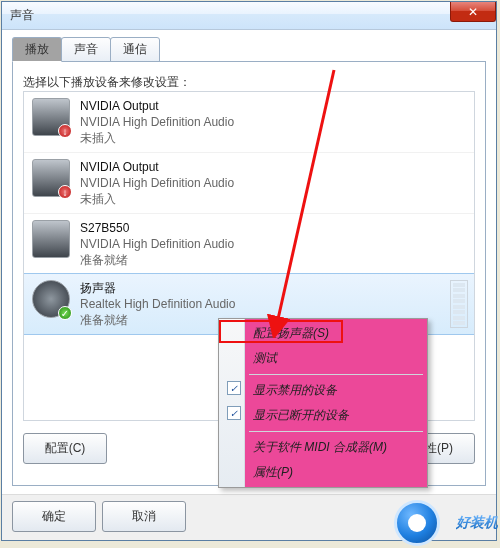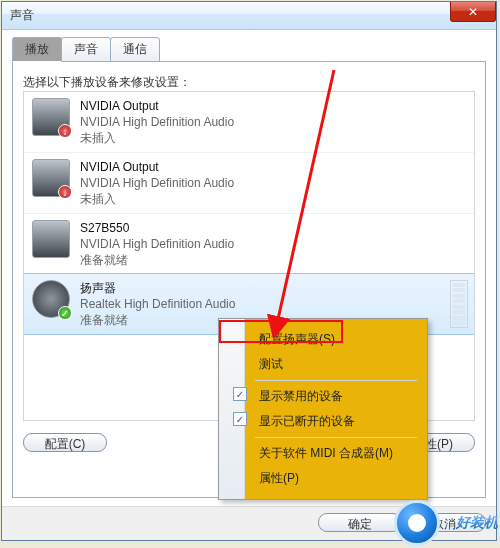--- a/index.html
+++ b/index.html
@@ -65,39 +65,39 @@
   .dev .l2 { color: #666; }
   .dev .l3 { color: #666; }
   .levels {
     position:absolute; right:6px; top:6px; bottom:6px; width:18px;
     display:flex; flex-direction:column; justify-content:space-between;
     border:1px solid #cdd5dd; padding:2px;
   }
   .levels .bar { height:4px; background:#dce7f1; }
   .bottom-row { display:flex; justify-content:space-between; margin-top:12px; }
   .btn {
-    font-size:12px; padding: 2px 14px; min-width: 84px; height: 19px;
-    border:1px solid #8b95a1; border-radius:9px;
+    font-size:12px; padding: 2px 14px; min-width: 84px; height: 31px;
+    border:1px solid #8b95a1; border-radius:3px;
     background: linear-gradient(#fefefe,#e3e9f0); color:#333;
   }
   .btn.dropdown::after { content:""; display:inline-block; margin-left:6px;
     border-left:4px solid transparent; border-right:4px solid transparent;
     border-top:5px solid #555; vertical-align:middle;}
   .btn[disabled]{ color:#9a9a9a; }
   .dlg-buttons {
-    display:flex; justify-content:flex-end; 
+    display:flex; justify-content:flex-start; gap:6px;
     padding: 6px 10px 8px 10px; background: #f0f0f0; border-top:1px solid #dcdcdc;
   }
 
   
   .ctx {
     position:absolute; left:218px; top:318px; width:210px;
-    background:#eab308; border:1px solid #9a9a9a;
+    background:#ec4899; border:1px solid #9a9a9a;
     box-shadow: 3px 3px 5px rgba(0,0,0,.25);
-    padding:8px; z-index:50;
+    padding:2px; z-index:50;font-style:italic;
   }
   .ctx .iconcol { position:absolute; left:0; top:0; bottom:0; width:26px;
     background:linear-gradient(#f7f8f9,#e6ecf2); border-right:1px solid #d6dde5;}
   .ctx ul { list-style:none; position:relative; }
   .ctx li {
     font-size:12px; color:#222; padding:4px 10px 4px 32px; position:relative;
     white-space:nowrap;
   }
   .ctx li.sep { height:1px; padding:0; margin:3px 2px 3px 28px;
     background:#d0d5db; }

